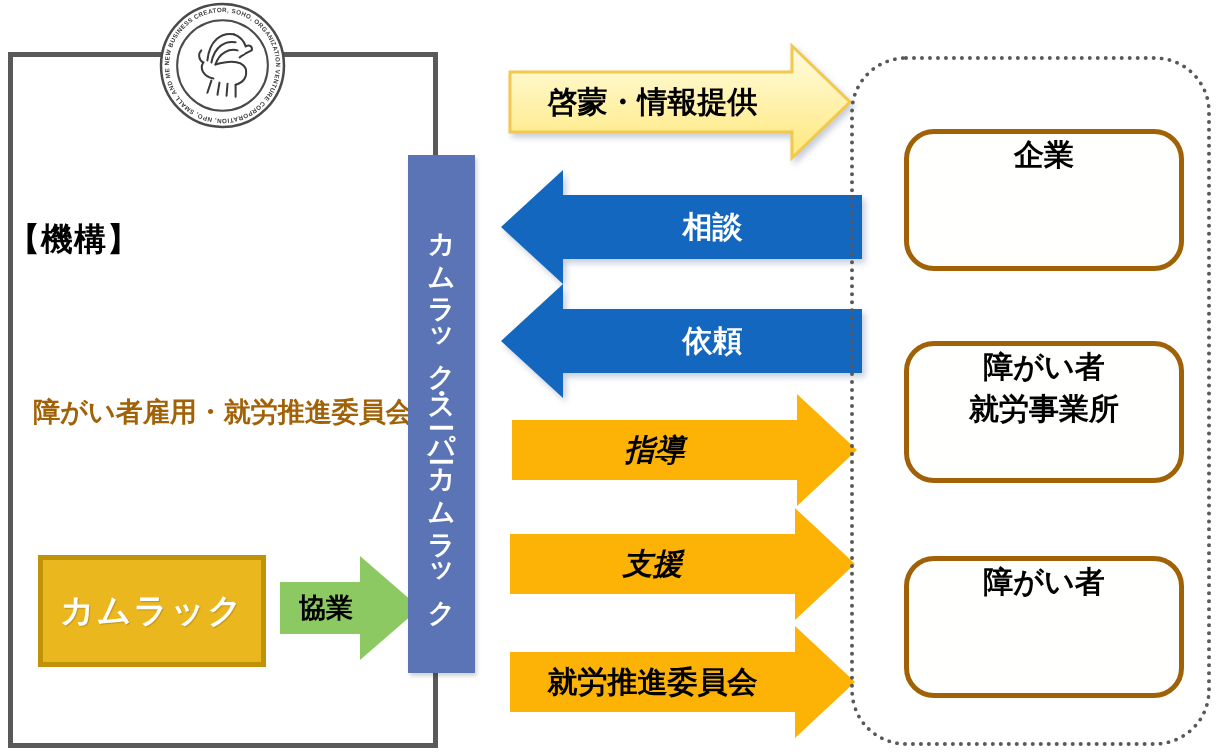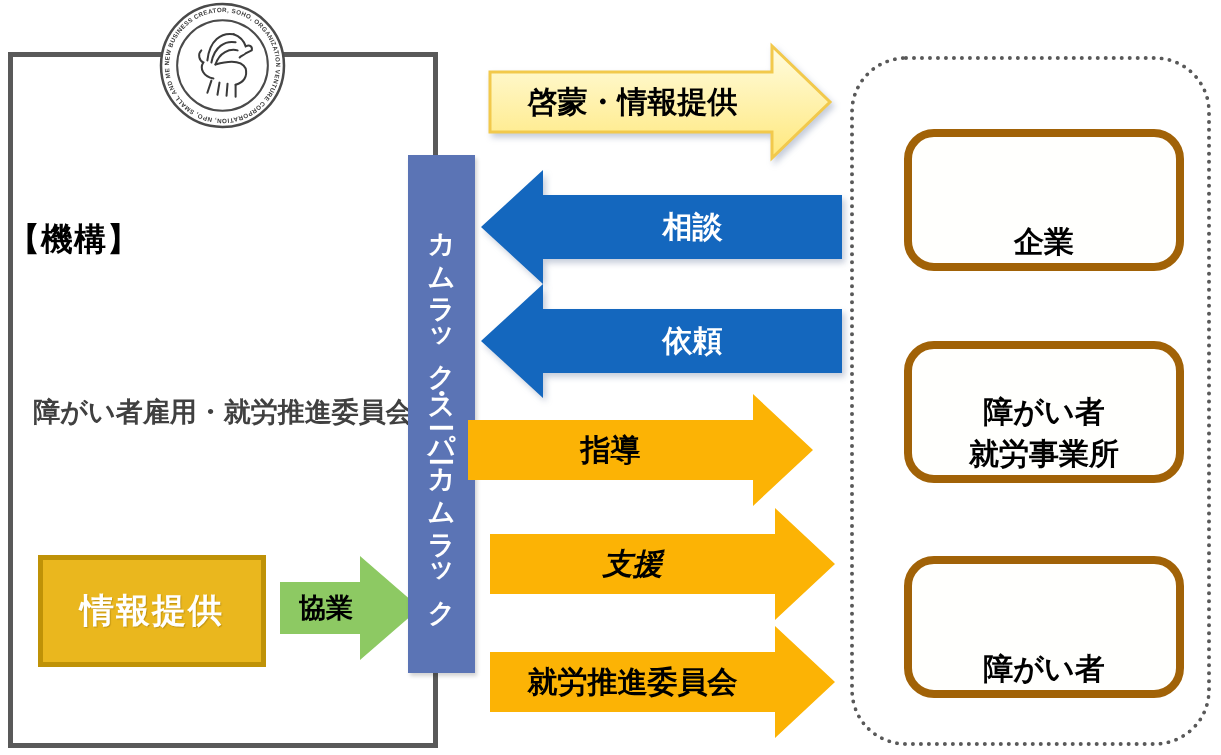--- a/index.html
+++ b/index.html
@@ -6,21 +6,21 @@
   html,body { background:#ffffff; }
   body { font-family:"Liberation Sans","DejaVu Sans",sans-serif; }
   .canvas { position:relative; width:1221px; height:755px; background:#ffffff; overflow:hidden; }
 
   
   .org-box { position:absolute; left:8px; top:52px; width:430px; height:696px;
              border:5px solid #595959; background:#ffffff; }
   .org-title { position:absolute; left:8px; top:218px; width:430px; text-align:left;
                font-size:32px; font-weight:700; color:#000; letter-spacing:1px; }
   .committee { position:absolute; left:8px; top:394px; width:430px; text-align:center;
-               font-size:27px; font-weight:700; color:#404040; }
+               font-size:27px; font-weight:700; color:#a16207; }
 
   
   .logo { position:absolute; left:159px; top:2px; width:127px; height:127px; }
 
   
   .member-box { position:absolute; left:38px; top:555px; width:228px; height:112px;
                 background:#EAB71E; border:5px solid #BF9207;
                 display:flex; align-items:center; justify-content:center;
                 font-size:34px; font-weight:700; color:#ffffff; letter-spacing:2px;
                 text-shadow:1px 1px 1px rgba(120,90,0,.35); }
@@ -33,40 +33,40 @@
                   font-size:27px; font-weight:700; color:#000; }
 
   
   .center-bar { position:absolute; left:408px; top:155px; width:67px; height:518px;
                 background:#5B74B5; display:flex; align-items:center; justify-content:center;
                 box-shadow:2px 3px 4px rgba(0,0,0,.18); }
   .center-bar span { writing-mode:vertical-rl; font-size:27px; font-weight:700;
                      color:#ffffff; letter-spacing:2px; }
 
   
-  .flow { position:absolute; }
+  .flow { position:absolute;margin-left:20px; }
   .flow svg { position:absolute; inset:0; width:100%; height:100%; overflow:visible; }
   .flow-label { position:absolute; display:flex; align-items:center; justify-content:center;
                 font-weight:700; }
   .flow-enlighten { left:490px; top:46px;  width:340px; height:112px; }
   .flow-consult   { left:481px; top:170px; width:361px; height:114px; }
   .flow-request   { left:481px; top:284px; width:361px; height:114px; }
-  .flow-guidance  { left:468px; top:394px; width:345px; height:112px; }
+  .flow-guidance  { left:492px; top:394px; width:345px; height:112px;font-style:italic; }
   .flow-support   { left:490px; top:508px; width:345px; height:112px;font-style:italic; }
   .flow-service   { left:490px; top:626px; width:345px; height:112px; }
   .label-right { left:0; top:26px; width:285px; height:60px; font-size:30px; color:#000; }
   .label-left  { left:62px; top:25px; width:299px; height:64px; font-size:30px; color:#ffffff; }
   .shadowed { filter:drop-shadow(3px 4px 3px rgba(90,110,150,.35)); }
 
   
   .targets { position:absolute; left:850px; top:56px; width:361px; height:690px;
              border:4px dotted #595959; border-radius:56px; }
   .target-box { position:absolute; left:50px; width:280px; height:142px;
-                background:#FFFFFD; border:8px solid #a16207; border-radius:30px;
-                display:flex; align-items:flex-end; justify-content:center; }
+                background:#FFFFFD; border:5px solid #a16207; border-radius:30px;
+                display:flex; align-items:flex-start; justify-content:center; }
   .target-company  { top:69px; }
   .target-workshop { top:281px; }
   .target-person   { top:496px; }
   .target-label { font-size:30px; font-weight:700; color:#000; text-align:center;
                   white-space:pre-line; line-height:1.4; }
 </style>
 </head>
 <body>
 
 <div class="canvas">
@@ -91,21 +91,21 @@
         <path d="M56,62 C70,58 82,58 86,66 C88,74 84,80 76,82"></path>
         <path d="M60,80 L58,92 M68,81 L67,93 M76,82 L76,94 M52,78 L48,90"></path>
         <path d="M54,76 C44,74 40,66 44,60 C40,58 38,52 42,48"></path>
       </g>
     </svg>
   </div>
 
   <div class="org-title">【機構】</div>
   <div class="committee">障がい者雇用・就労推進委員会</div>
 
-  <div class="member-box">情報提供</div>
+  <div class="member-box">カムラック</div>
 
   <div class="collab">
     <svg viewBox="0 0 140 104" preserveAspectRatio="none">
       <polygon points="0,26 80,26 80,0 140,52 80,104 80,78 0,78" fill="#8DC963"></polygon>
     </svg>
     <div class="collab-label">協業</div>
   </div>
 
   <div class="center-bar">
     <span>カムラック・スーパーカムラック</span>

